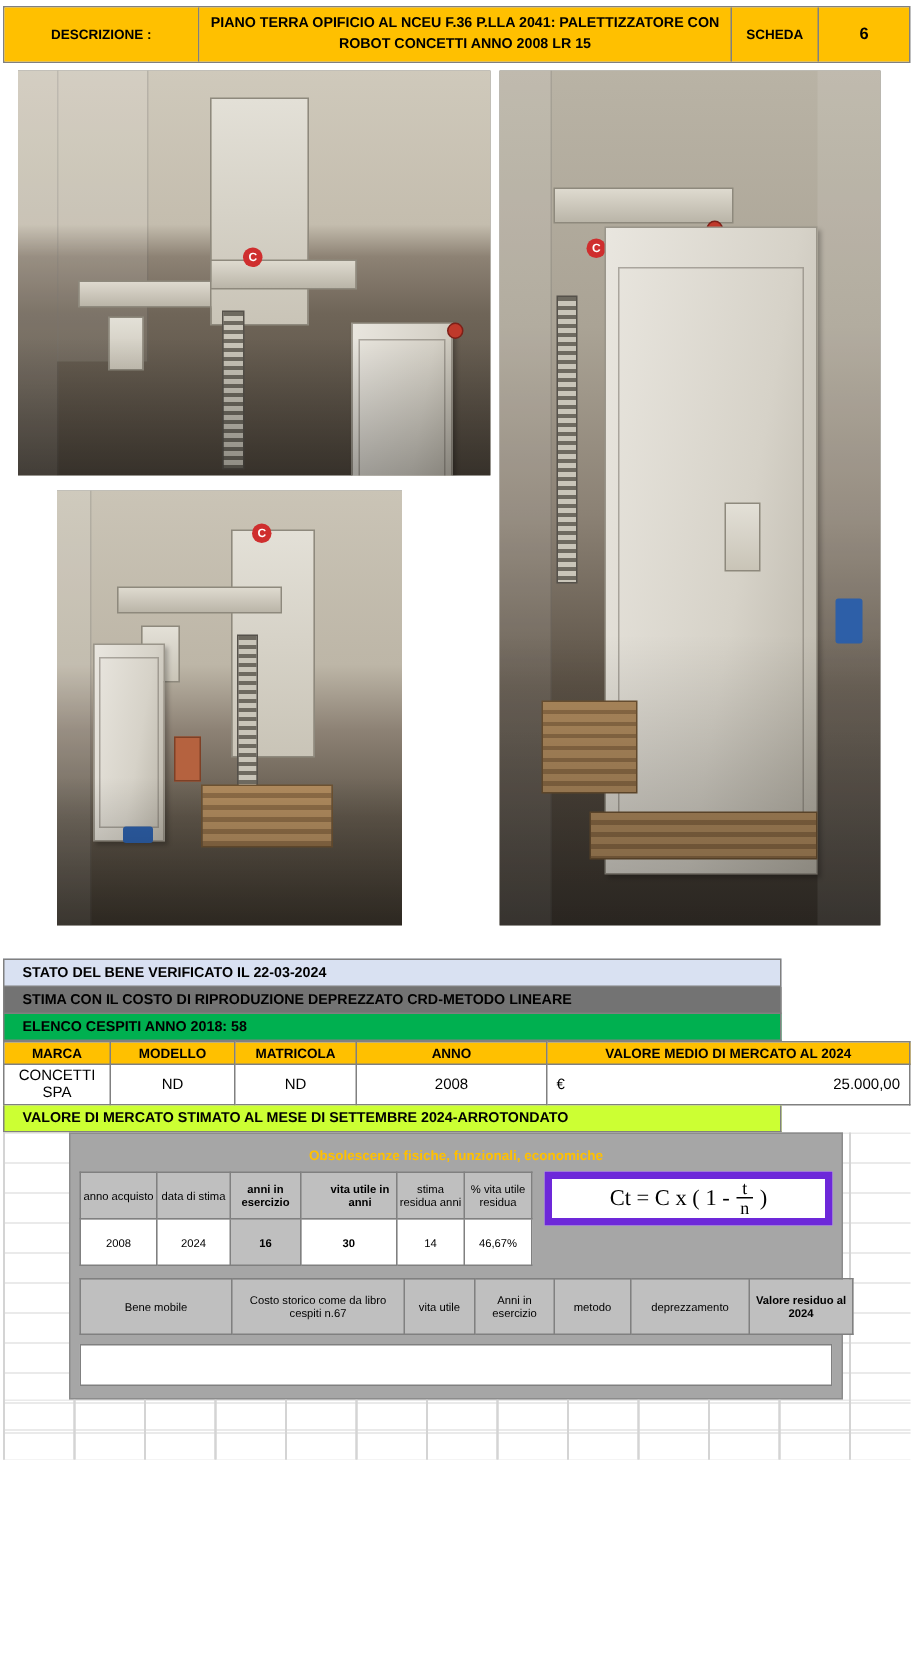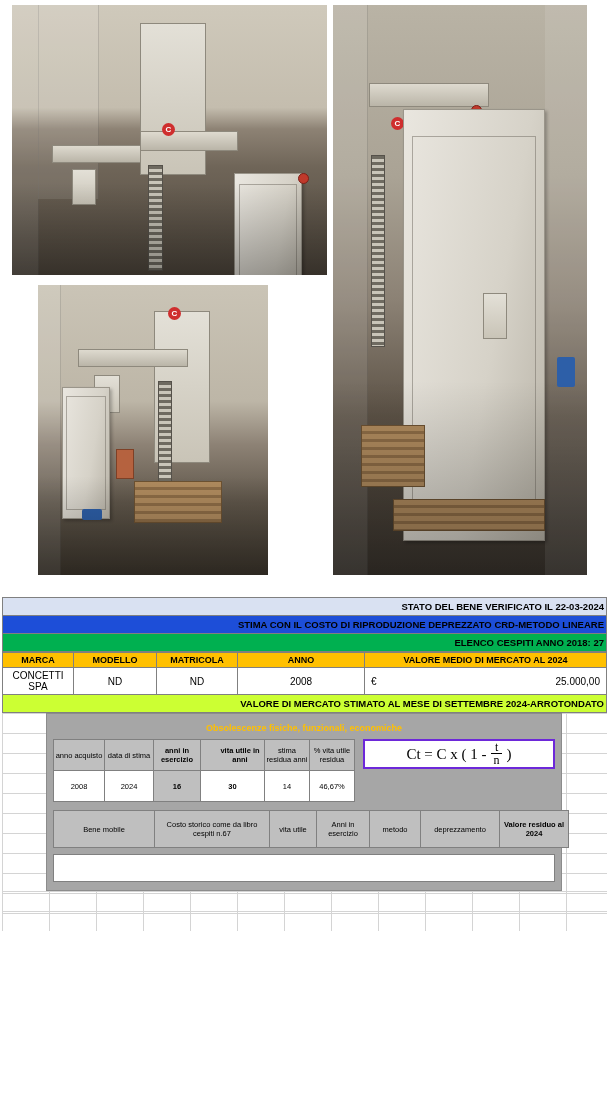--- a/index.html
+++ b/index.html
@@ -149,33 +149,33 @@
     line-height: 13px;
   }
   .bluebit {
     position: absolute;
     background: #2d5fa8;
     border-radius: 2px;
   }
 
   
   .banner {
-    width: 605px;
+    width: 519px;
     margin: 0 2px;
     box-sizing: border-box;
     border: 1px solid #808080;
     border-top: none;
-    text-align: right;
+    text-align: left;
     font-weight: bold;
     font-size: 9.5px;
-    padding: 3px 2px;
+    padding: 3px 12px;
   }
   .banner.first { border-top: 1px solid #808080; margin-top: 6px; }
   .b-ltblue { background: #D9E1F2; }
-  .b-orange { background: #1d4ed8; }
+  .b-orange { background: #737373; }
   .b-green  { background: #00B050; }
   .b-lime   { background: #CCFF33; }
 
   
   .tbl {
     width: 605px;
     margin: 0 2px;
     border-collapse: collapse;
     table-layout: fixed;
   }
@@ -243,21 +243,21 @@
   }
   .mini-tbl td.hd {
     background: #BFBFBF;
     font-weight: normal;
     height: 26px;
   }
   .mini-tbl td.hd.b { font-weight: bold; }
   .formula-box {
     flex: 1;
     background: #ffffff;
-    border: 2px solid #6d28d9;
+    border: 5px solid #6d28d9;
     display: flex;
     align-items: center;
     justify-content: center;
     font-family: "Liberation Serif", serif;
     font-size: 15px;
   }
   .frac {
     display: inline-flex;
     flex-direction: column;
     align-items: center;
@@ -301,20 +301,26 @@
       linear-gradient(to right, #d4d4d4 1px, transparent 1px),
       linear-gradient(to bottom, #d4d4d4 1px, transparent 1px);
     background-size: 47px 20px;
   }
 </style>
 </head>
 <body>
 
 <div class="page">
 
+  <div class="header-row">
+    <div class="hdr-cell hdr-desc">DESCRIZIONE :</div>
+    <div class="hdr-cell hdr-title">PIANO TERRA OPIFICIO AL NCEU F.36 P.LLA 2041: PALETTIZZATORE CON ROBOT CONCETTI ANNO 2008 LR 15</div>
+    <div class="hdr-cell hdr-scheda">SCHEDA</div>
+    <div class="hdr-cell hdr-num">6</div>
+  </div>
 
   <div class="photos">
 
     <div class="photo p1">
       <div class="ph-bg"></div>
       <div class="wallpanel" style="left:0;top:0;width:26px;height:100%;"></div>
       <div class="wallpanel" style="left:26px;top:0;width:60px;height:72%;"></div>
       <div class="beam" style="left:40px;top:140px;width:96px;height:16px;"></div>
       <div class="robot-arm" style="left:128px;top:18px;width:64px;height:150px;"></div>
       <div class="beam" style="left:128px;top:126px;width:96px;height:18px;"></div>
@@ -361,21 +367,21 @@
       <div class="brick" style="left:78px;top:164px;width:16px;height:28px;"></div>
       <div class="pallet" style="left:96px;top:196px;width:86px;height:40px;"></div>
       <div class="bluebit" style="left:44px;top:224px;width:20px;height:11px;"></div>
       <div class="floor-shadow"></div>
     </div>
 
   </div>
 
   <div class="banner first b-ltblue">STATO DEL BENE VERIFICATO IL 22-03-2024</div>
   <div class="banner b-orange">STIMA CON IL COSTO DI RIPRODUZIONE DEPREZZATO CRD-METODO LINEARE</div>
-  <div class="banner b-green">ELENCO CESPITI ANNO 2018: 27</div>
+  <div class="banner b-green">ELENCO CESPITI ANNO 2018: 58</div>
 
   <table class="tbl">
     <tbody>
         <tr>
       <th style="width:64px;">MARCA</th>
       <th style="width:76px;">MODELLO</th>
       <th style="width:74px;">MATRICOLA</th>
       <th style="width:120px;">ANNO</th>
       <th>VALORE MEDIO DI MERCATO AL 2024</th>
     </tr>

